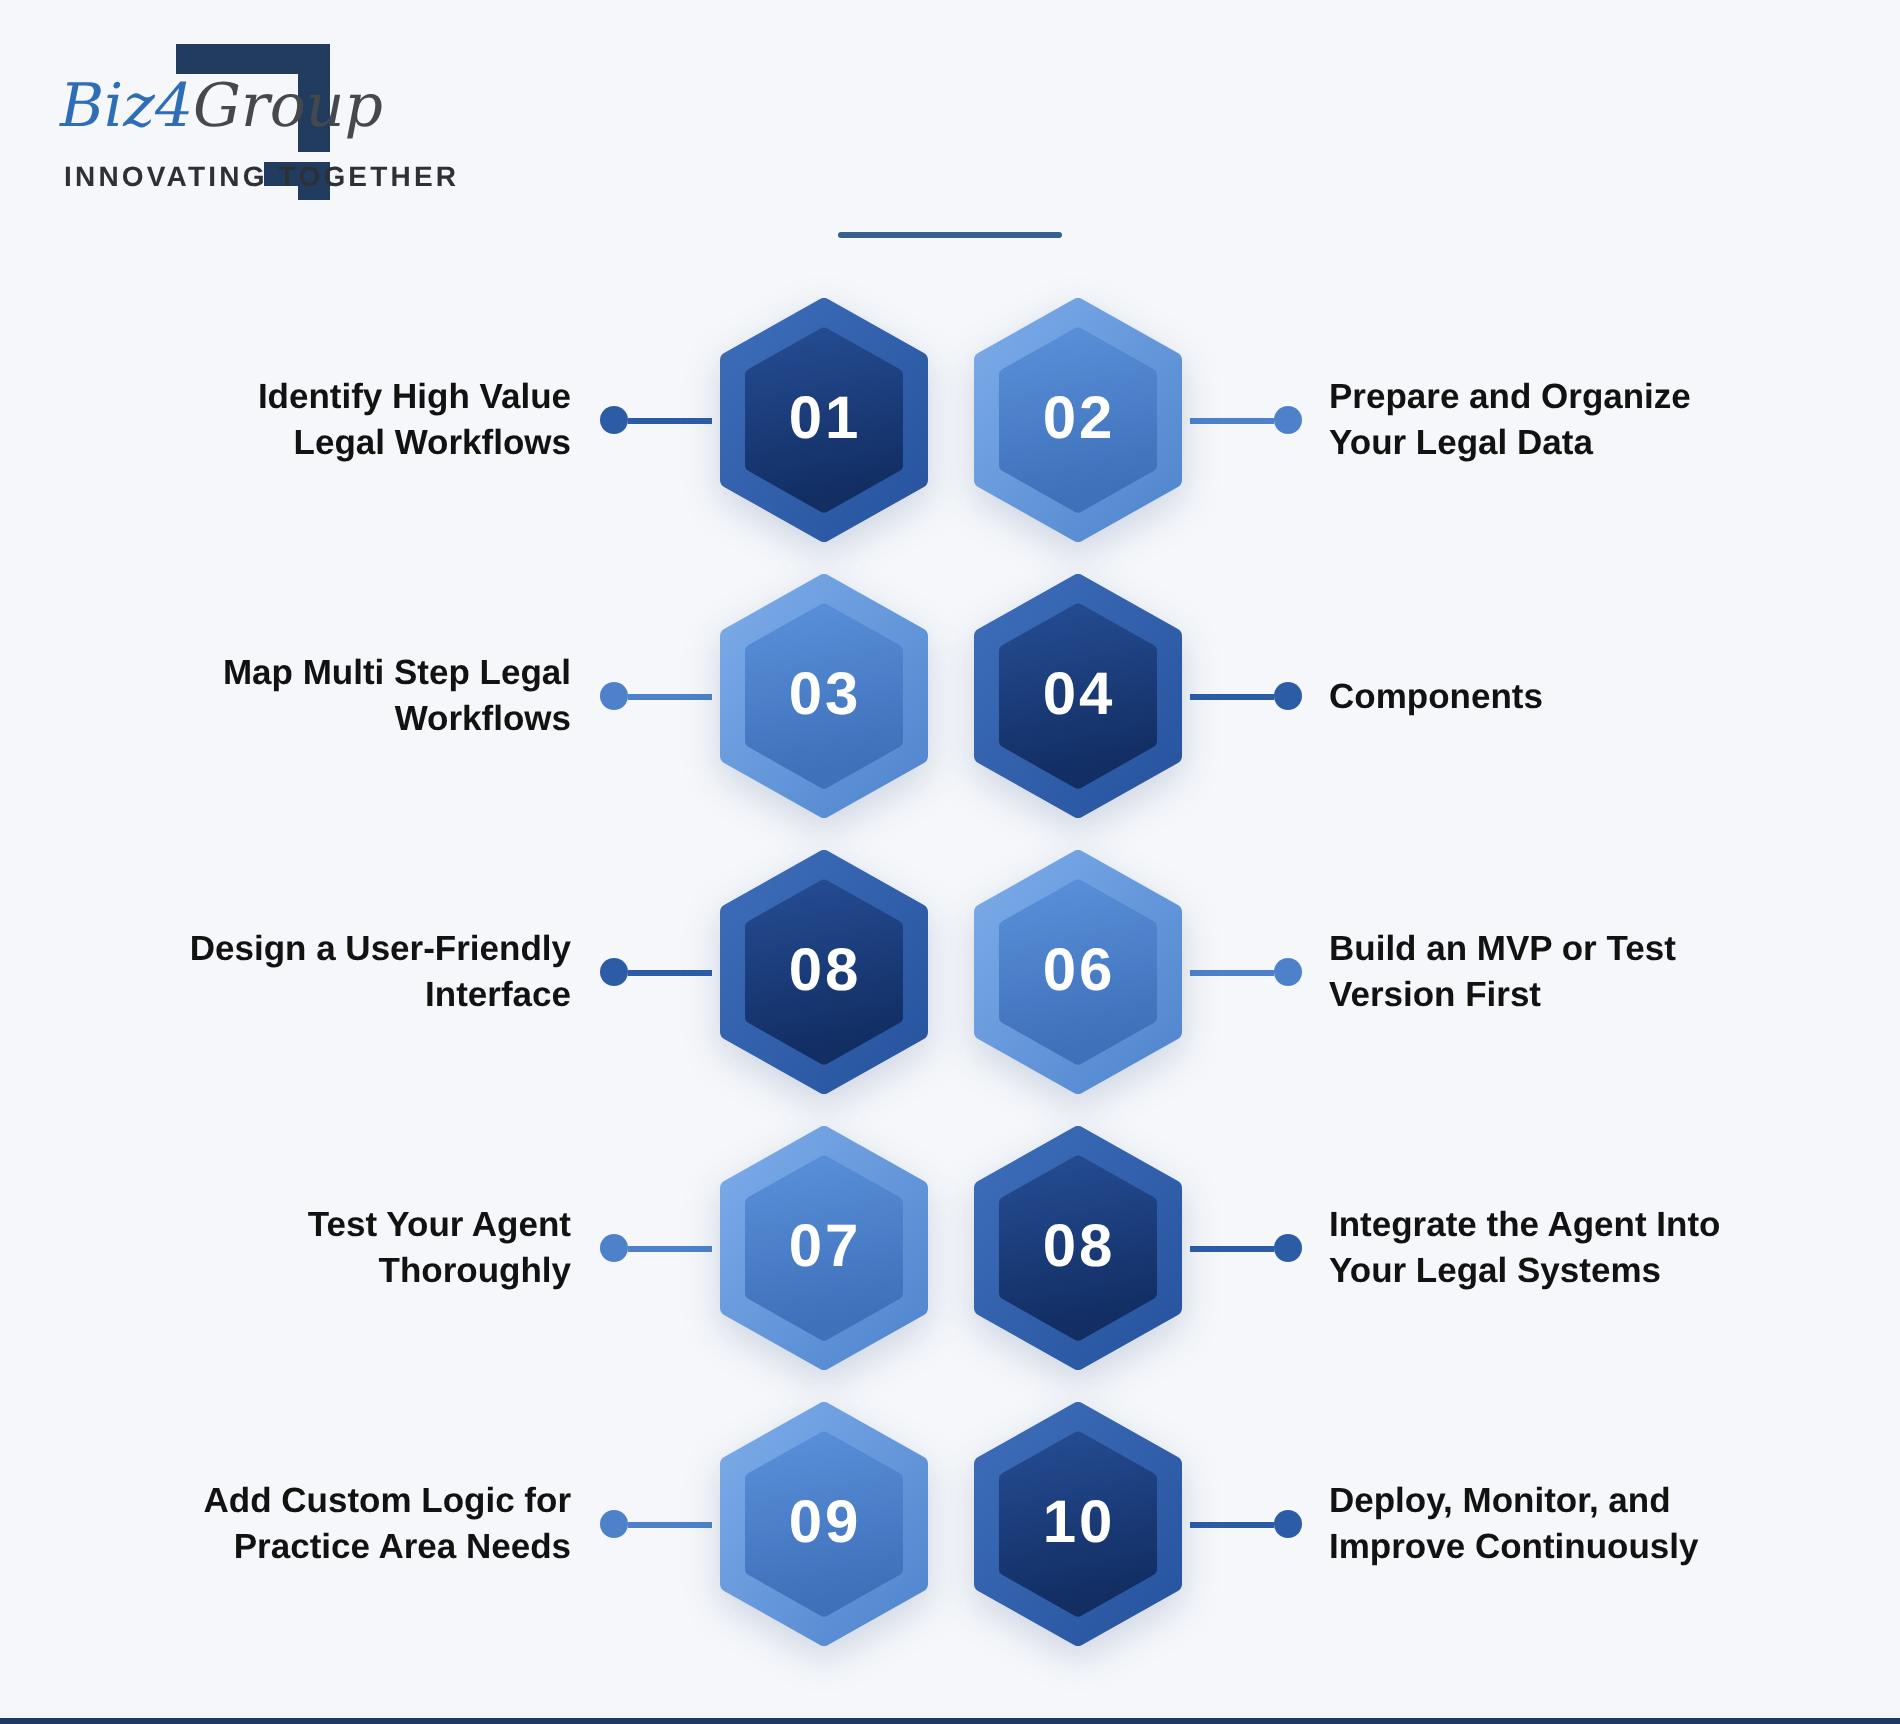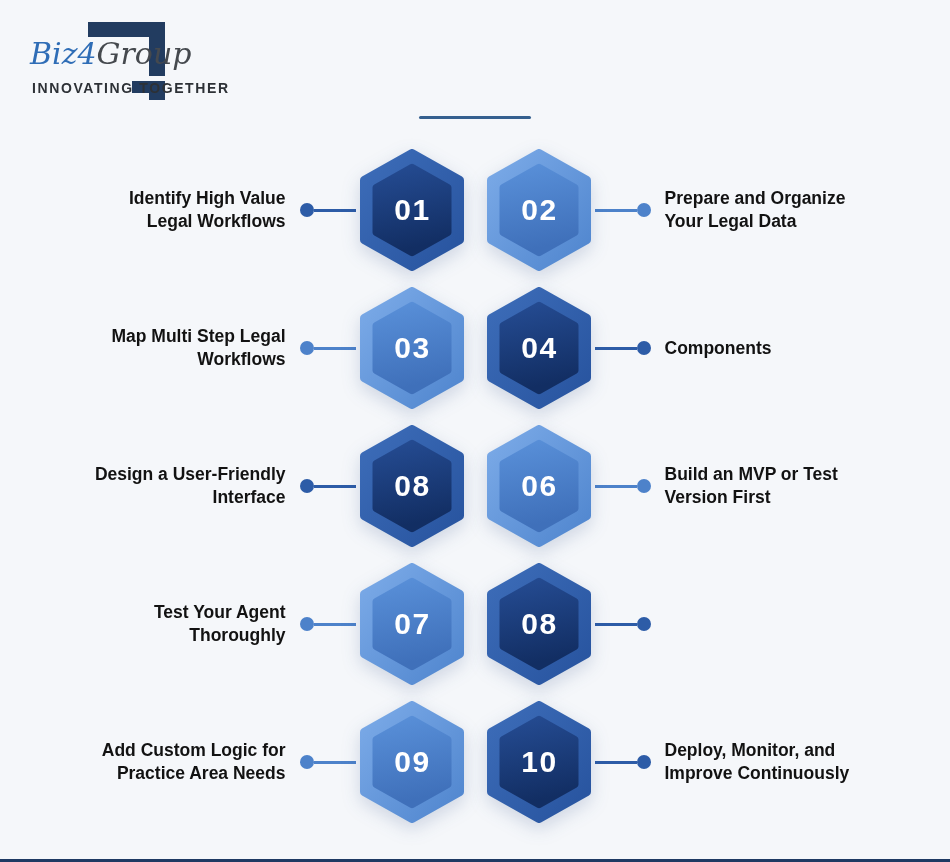--- a/index.html
+++ b/index.html
@@ -216,20 +216,22 @@
             <path class="rim" d="M56 4 L104 31 L104 91 L56 118 L8 91 L8 31 Z"></path>
             <path class="inner" d="M56 18.3 L92 38.5 L92 83.5 L56 103.8 L20 83.5 L20 38.5 Z"></path>
           </svg>
         <div class="num">08</div>
       </div>
       <div class="connector dark">
           <span class="line"></span>
           <span class="dot"></span>
         </div>
       <div class="label right">
+        <div>Integrate the Agent Into</div>
+        <div>Your Legal Systems</div>
       </div>
     </div>
 
     <div class="row">
       <div class="label left">
         <div>Add Custom Logic for</div>
         <div>Practice Area Needs</div>
       </div>
       <div class="connector light">
           <span class="dot"></span>

